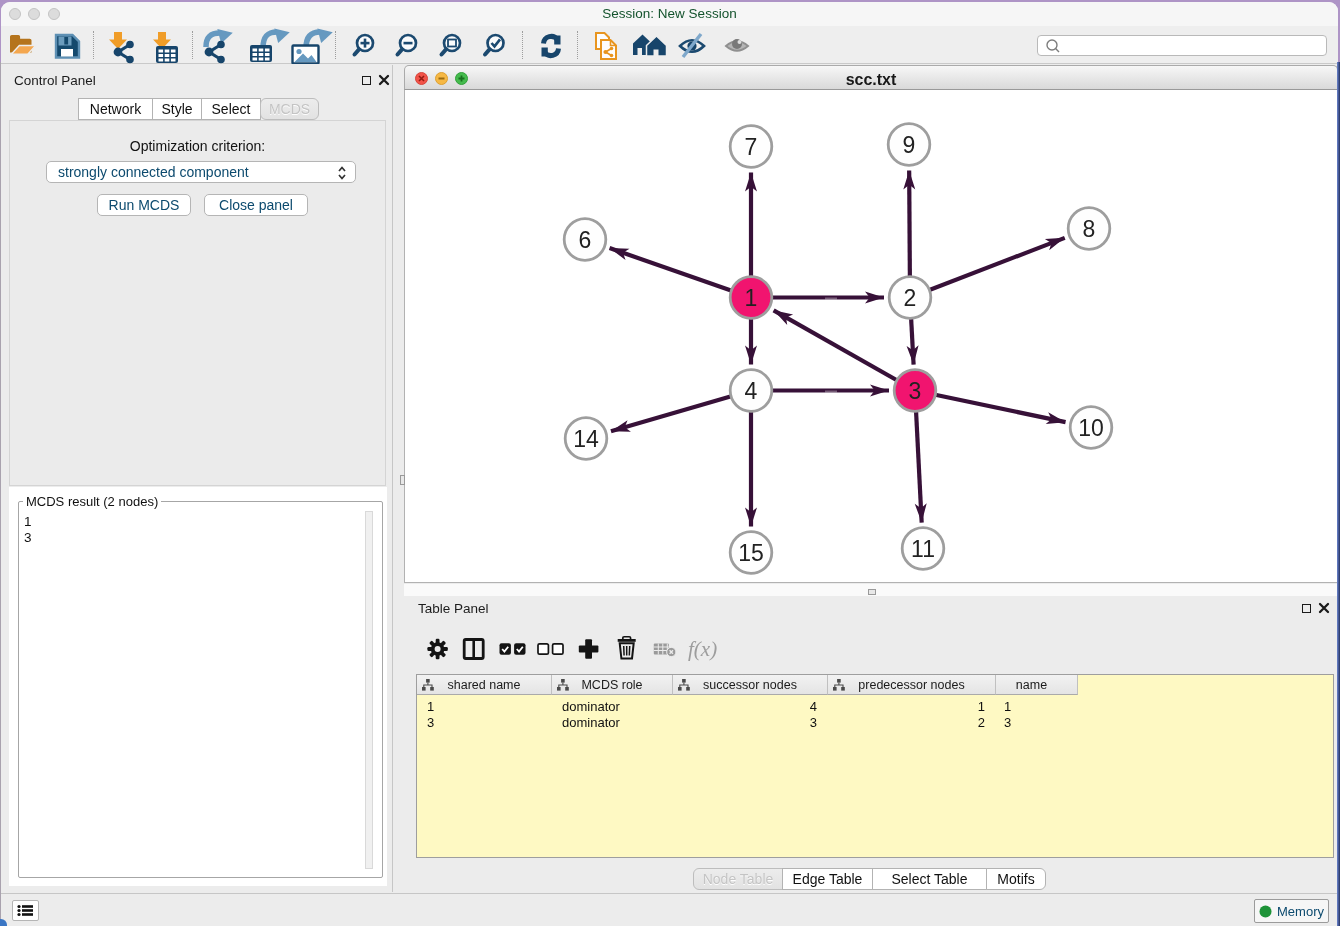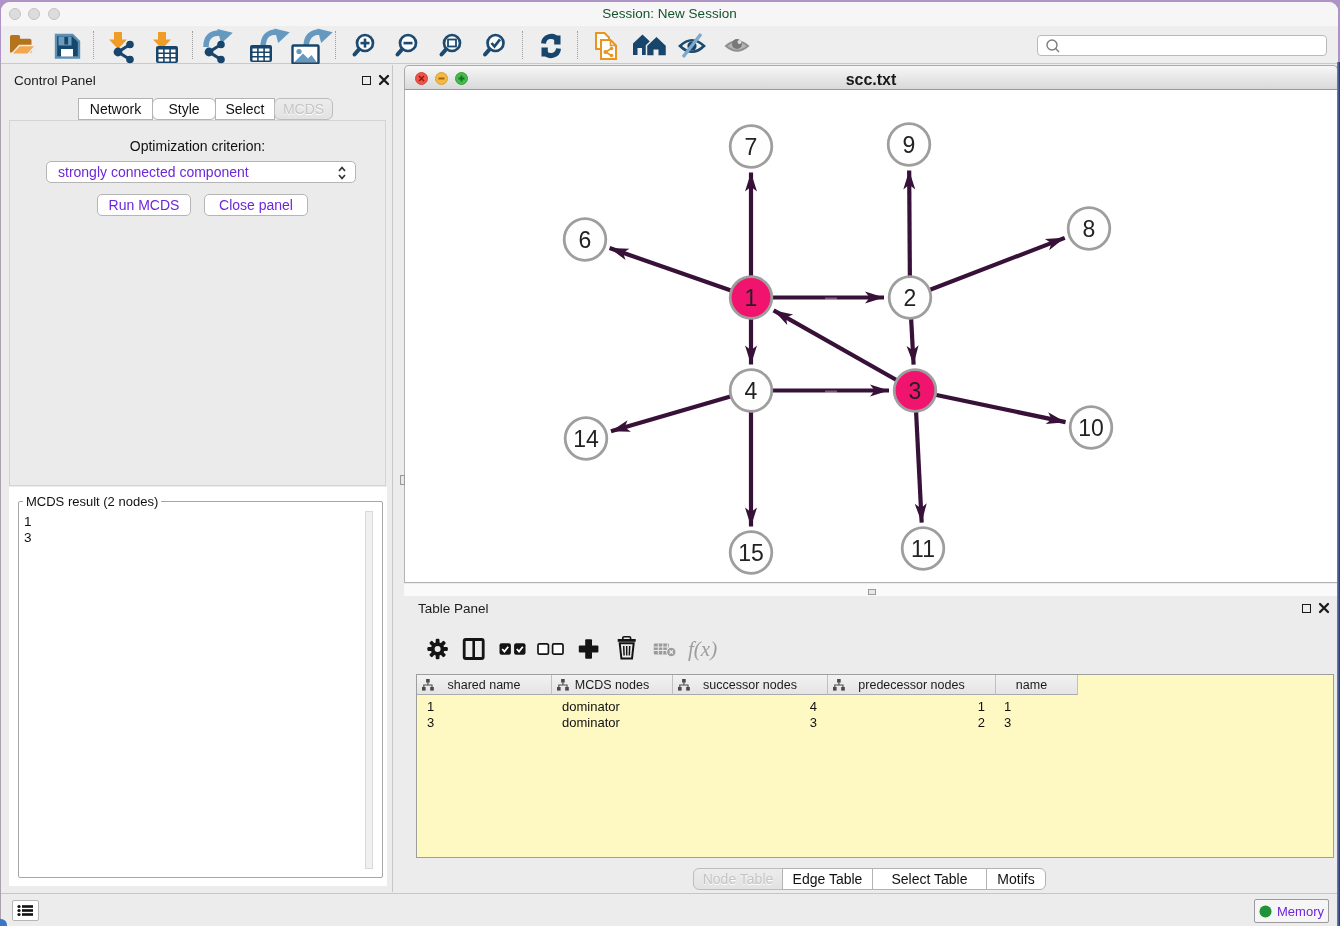--- a/index.html
+++ b/index.html
@@ -26,21 +26,21 @@
   .paneltitle { font-size:13.5px; color:#1c1c1c; }
   .winbtn-sq { position:absolute; width:9px; height:9px; border:1.6px solid #1a1a1a; }
   .tabs { position:absolute; display:flex; }
   .tab { border:1px solid #b3b3b3; background:#fff; color:#111; font-size:14px;
          display:flex; align-items:center; justify-content:center; margin-left:-1px; }
   .tab.sel { background:linear-gradient(#ececec,#e2e2e2); color:#c4c4c4;
              text-shadow:0 1px 0 rgba(255,255,255,.95); border-radius:6px; border-color:#bdbdbd; }
   #cp-inset { position:absolute; left:8px; top:55px; width:377px; height:366px;
               background:#ebebeb; border:1px solid #d4d4d4; }
   .btn { position:absolute; background:#fff; border:1px solid #b5b5b5; border-radius:5px;
-         font-size:14px; color:#6d28d9; display:flex; align-items:center; justify-content:center; }
+         font-size:14px; color:#0c4a6e; display:flex; align-items:center; justify-content:center; }
   #cp-white { position:absolute; left:8px; top:422px; width:378px; height:399px; background:#fff; }
   #fieldset { position:absolute; left:9px; top:14px; width:365px; height:377px;
               border:1px solid #a6a6a6; border-radius:2px; }
   #fieldlabel { position:absolute; left:4px; top:-8px; background:#fff; padding:0 3px;
                 font-size:13px; color:#111; }
   
   #netwin { position:absolute; left:403px; top:63px; width:934px; height:531px; }
   #nettitle { position:absolute; left:0; top:0; width:100%; height:25px;
               background:linear-gradient(#f7f7f7,#d9d9d9); border:1px solid #aaa; border-bottom-color:#999;
               border-radius:5px 5px 0 0; }
@@ -213,21 +213,21 @@
   </div>
 
   <div id="leftpanel">
     <div class="paneltitle abs" style="left:13px; top:8px;">Control Panel</div>
     <div class="winbtn-sq" style="left:361px; top:11px;"></div>
     <svg class="abs" style="left:377px; top:9px;" width="14" height="14">
       <path d="M2,2 L10,10 M10,2 L2,10" stroke="#1a1a1a" stroke-width="2.3" stroke-linecap="round"></path>
     </svg>
     <div class="tabs" style="left:78px; top:33px; height:22px;text-align:right;">
       <div class="tab" style="width:75px;">Network</div>
-      <div class="tab" style="width:64px;border-radius:6px;">Style</div>
+      <div class="tab" style="width:50px;">Style</div>
       <div class="tab" style="width:60px;">Select</div>
       <div class="tab sel" style="width:59px;">MCDS</div>
     </div>
     <div id="cp-inset">
       <div class="abs" style="left:0; top:17px; width:375px; text-align:center; font-size:14px; color:#111;">Optimization criterion:</div>
       <div class="btn" style="left:36px; top:40px; width:310px; height:22px; justify-content:flex-start; padding-left:11px;">strongly connected component
         <svg width="12" height="16" style="position:absolute; right:7px; top:3px;">
           <path d="M3,6 L6,2.5 L9,6" fill="none" stroke="#333" stroke-width="1.7"></path>
           <path d="M3,10 L6,13.5 L9,10" fill="none" stroke="#333" stroke-width="1.7"></path>
         </svg>
@@ -375,21 +375,21 @@
             <line x1="2.5" y1="-5.5" x2="2.5" y2="5.5"></line>
         </g>
         <circle cx="6.5" cy="3" r="4.6" fill="#9a9a9a" stroke="#ececec" stroke-width="1"></circle>
         <path d="M4.8,1.3 l3.4,3.4 M8.2,1.3 l-3.4,3.4" stroke="#ececec" stroke-width="1.4"></path>
       </g>
 
       <text x="284" y="30" font-family="Liberation Serif" font-style="italic" font-size="21" fill="#9d9d9d">f(x)</text>
     </svg>
     <div id="tablebox">
       <div class="th" style="left:0; width:135px;">shared name</div>
-      <div class="th" style="left:135px; width:121px;">MCDS nodes</div>
+      <div class="th" style="left:135px; width:121px;">MCDS role</div>
       <div class="th" style="left:256px; width:155px;">successor nodes</div>
       <div class="th" style="left:411px; width:168px;">predecessor nodes</div>
       <div class="th" style="left:579px; width:82px; padding-right:10px;">name</div>
       <svg id="thicons" width="918" height="21" style="position:absolute;left:0;top:0;">
         <g id="treeicon" transform="translate(5,4)">
           <rect x="4.1" y="0" width="3.6" height="3.6" fill="#4a4a4a"></rect>
           <rect x="0" y="8" width="3.6" height="3.6" fill="#4a4a4a"></rect>
           <rect x="8.2" y="8" width="3.6" height="3.6" fill="#4a4a4a"></rect>
           <path d="M5.9,3.6 V6 M1.8,8 V6 H10 V8" stroke="#4a4a4a" stroke-width="1.1" fill="none"></path>
         </g>

